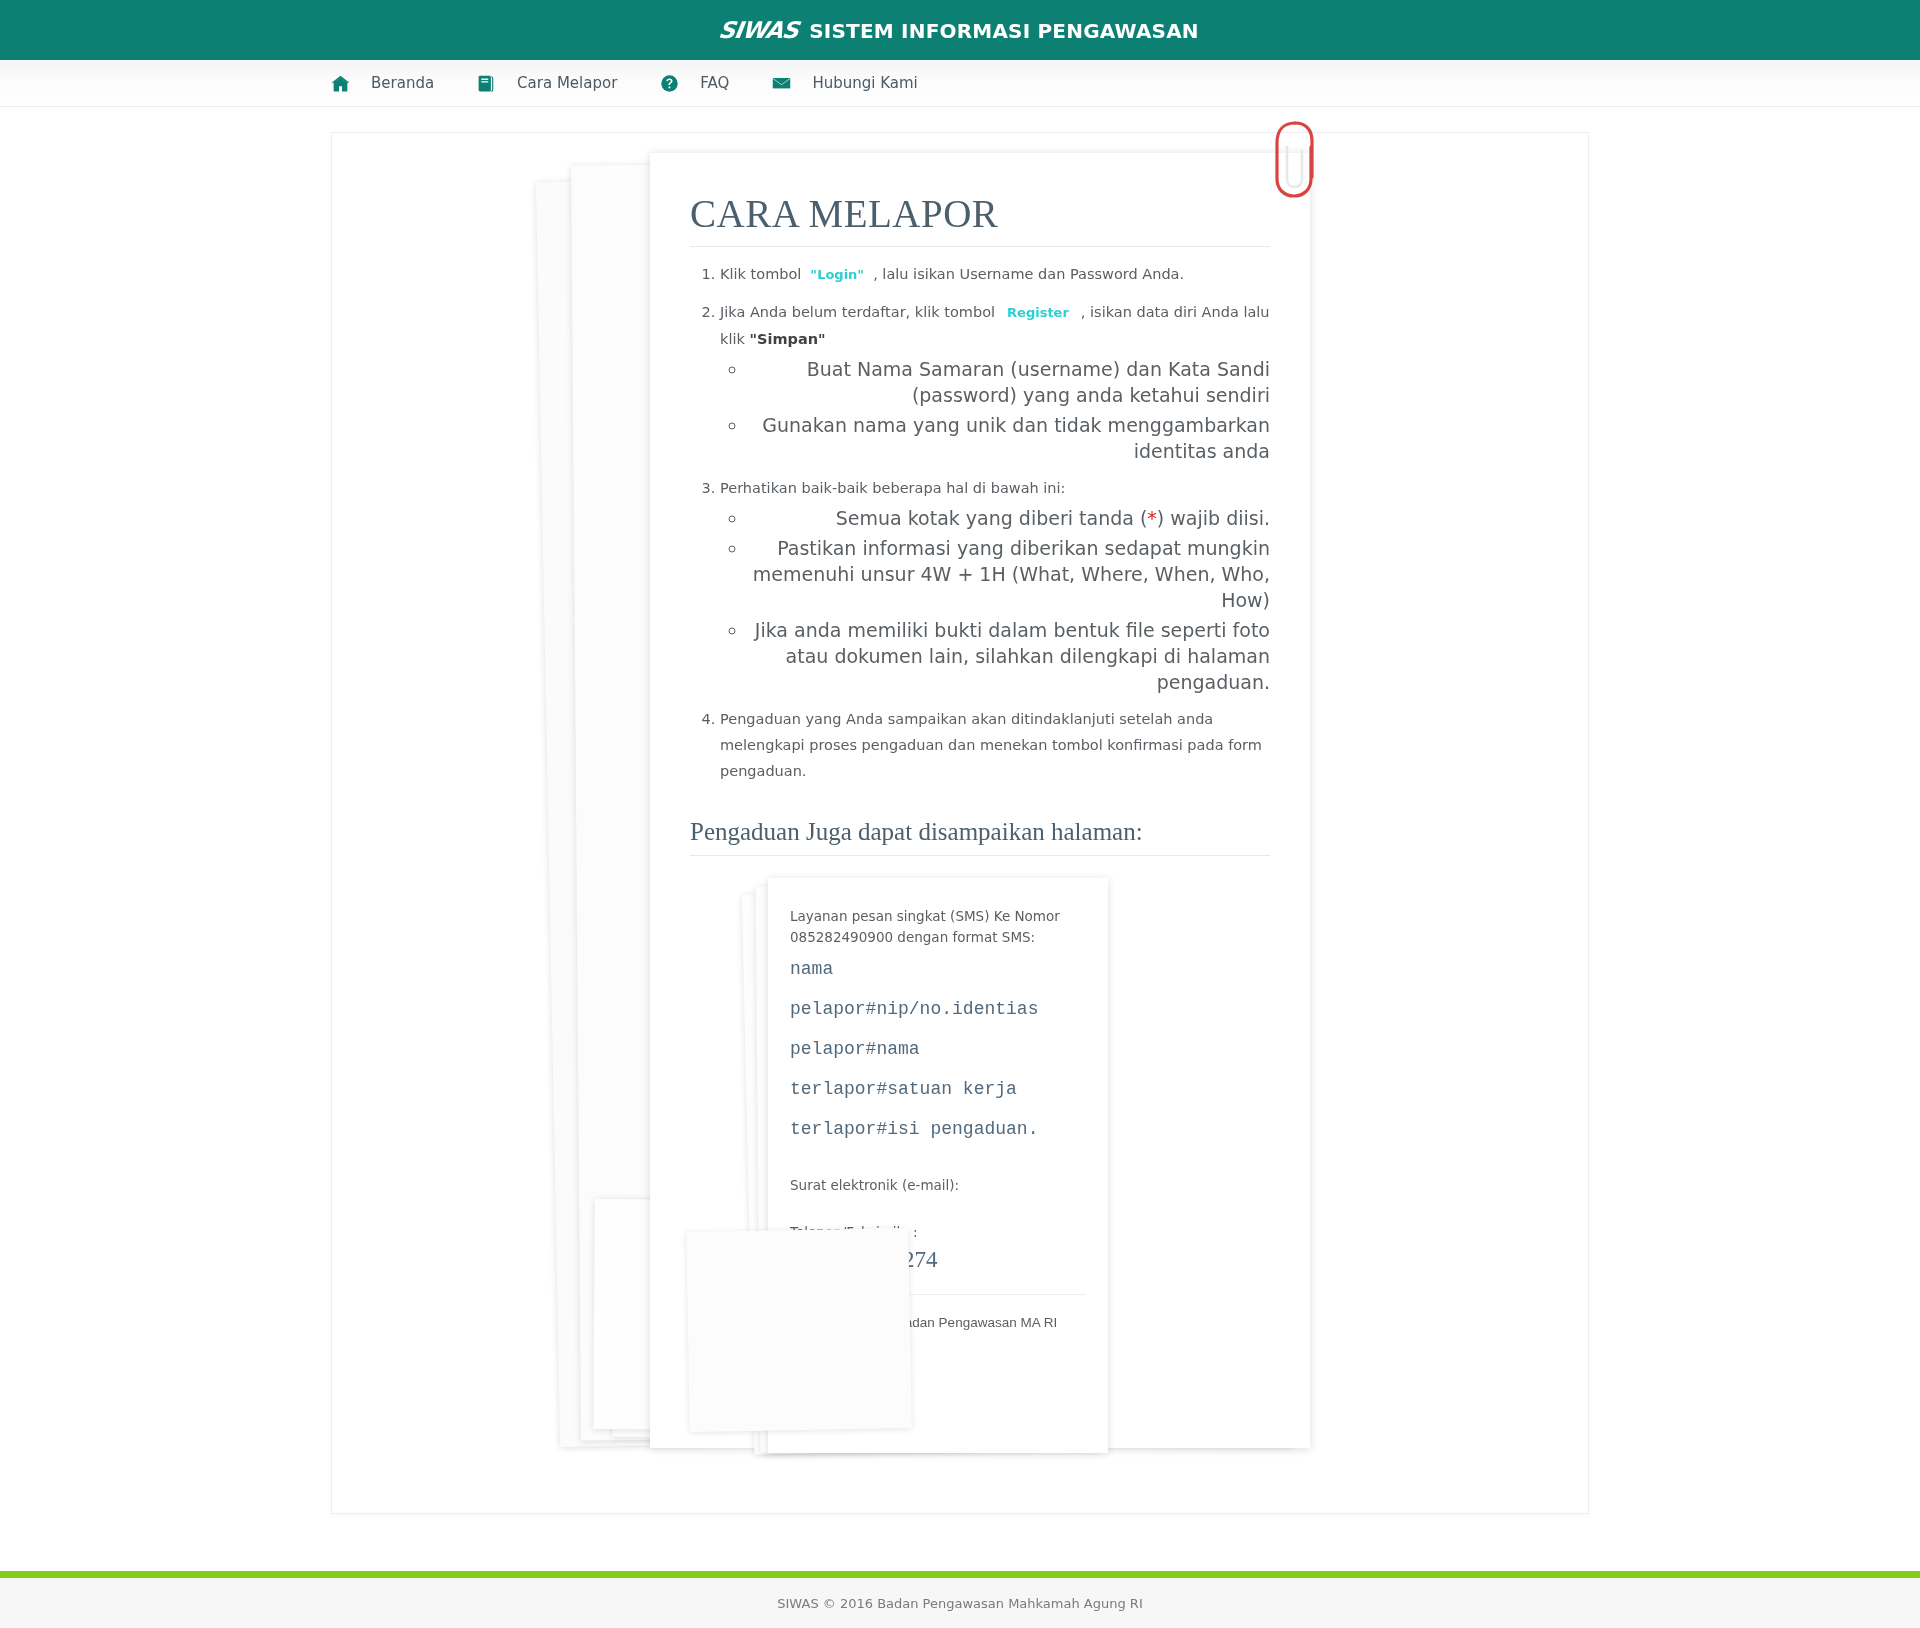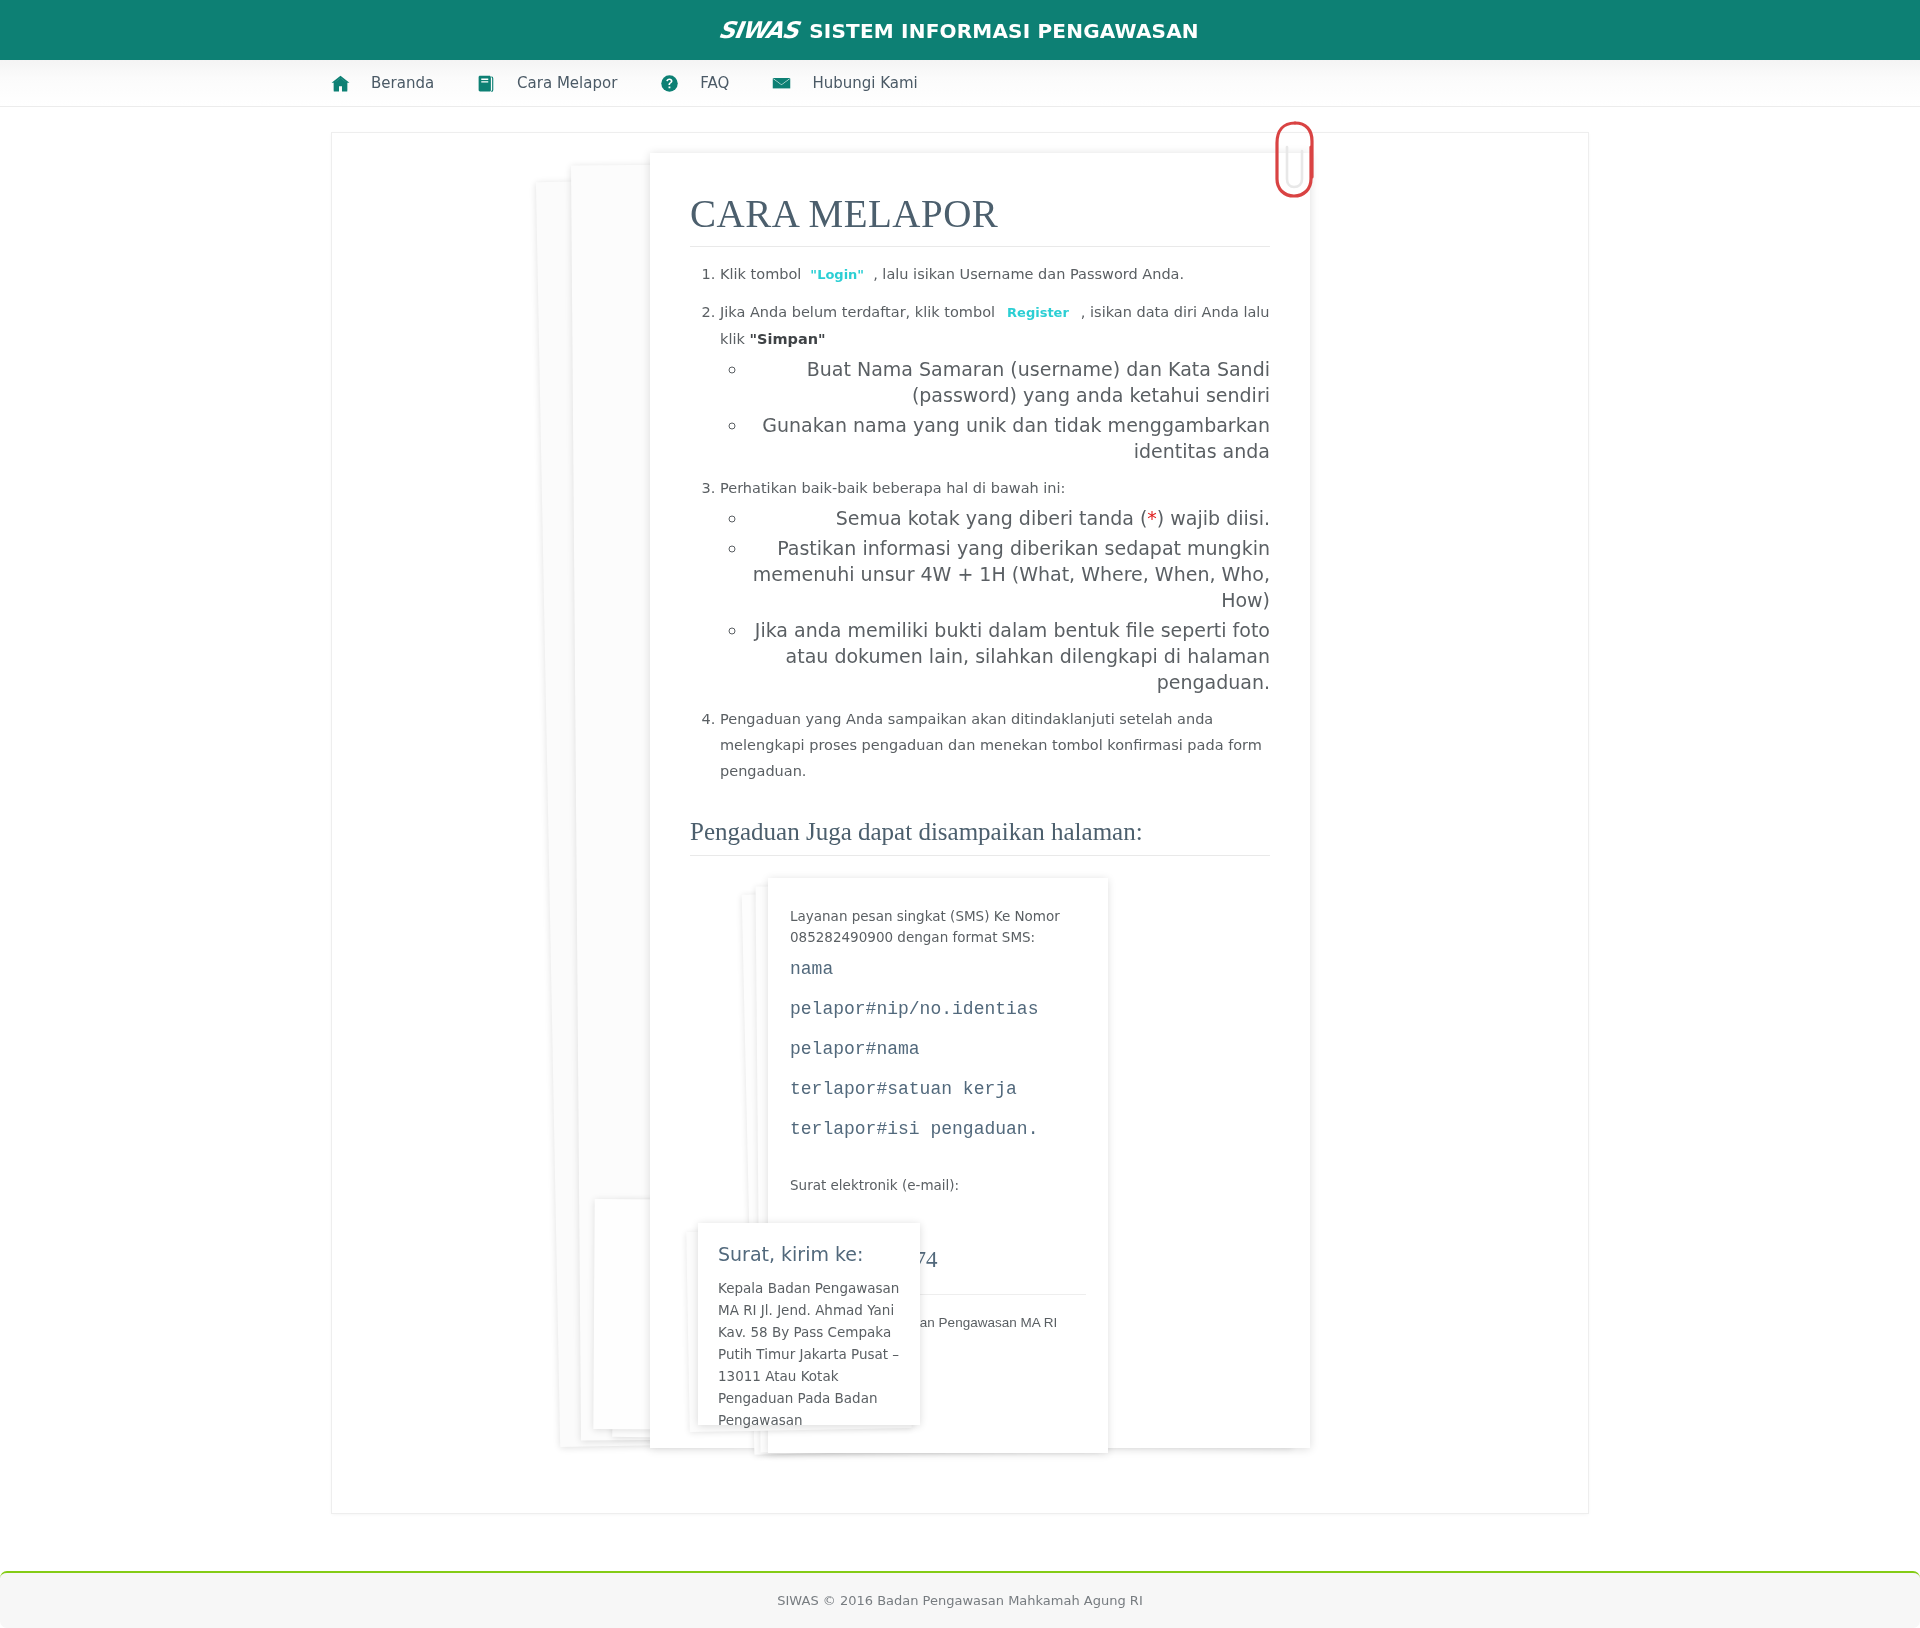--- a/index.html
+++ b/index.html
@@ -213,22 +213,22 @@
   .surat-b{
     font-size:13.5px; color:#5a5f63; line-height:22px;
     font-family:"DejaVu Sans", sans-serif;
   }
 
   
   .footer{
     position:absolute; left:0; bottom:0;
     width:100%; height:57px;
     background:#f7f7f7;
-    border-top:2px solid #84cc16;
-    display:flex; align-items:center; justify-content:center;border-radius:7px;
+    border-top:7px solid #84cc16;
+    display:flex; align-items:center; justify-content:center;
   }
   .footer span{
     font-size:13px; color:#777c80;
     font-family:"DejaVu Sans", sans-serif;
   }
 </style>
 </head>
 <body>
 
 <div class="topbar">
@@ -352,24 +352,20 @@
           <div class="gap"></div>
 
           <div class="lbl">Telepon/Faksimile :</div>
           <div class="big serif">(021) 29079274</div>
 
           <div class="rule"></div>
           <div class="foot-note">Meja Pengaduan Badan Pengawasan MA RI</div>
         </div>
 
         <div class="surat-sheet"></div>
-        <div class="surat">
-          <div class="surat-h">Surat, kirim ke:</div>
-          <div class="surat-b">Kepala Badan Pengawasan MA RI Jl. Jend. Ahmad Yani Kav. 58 By Pass Cempaka Putih Timur Jakarta Pusat – 13011 Atau Kotak Pengaduan Pada Badan Pengawasan</div>
-        </div>
       </div>
 
     </div>
   </div>
 </div>
 
 <div class="footer">
   <span>SIWAS © 2016 Badan Pengawasan Mahkamah Agung RI</span>
 </div>
 

